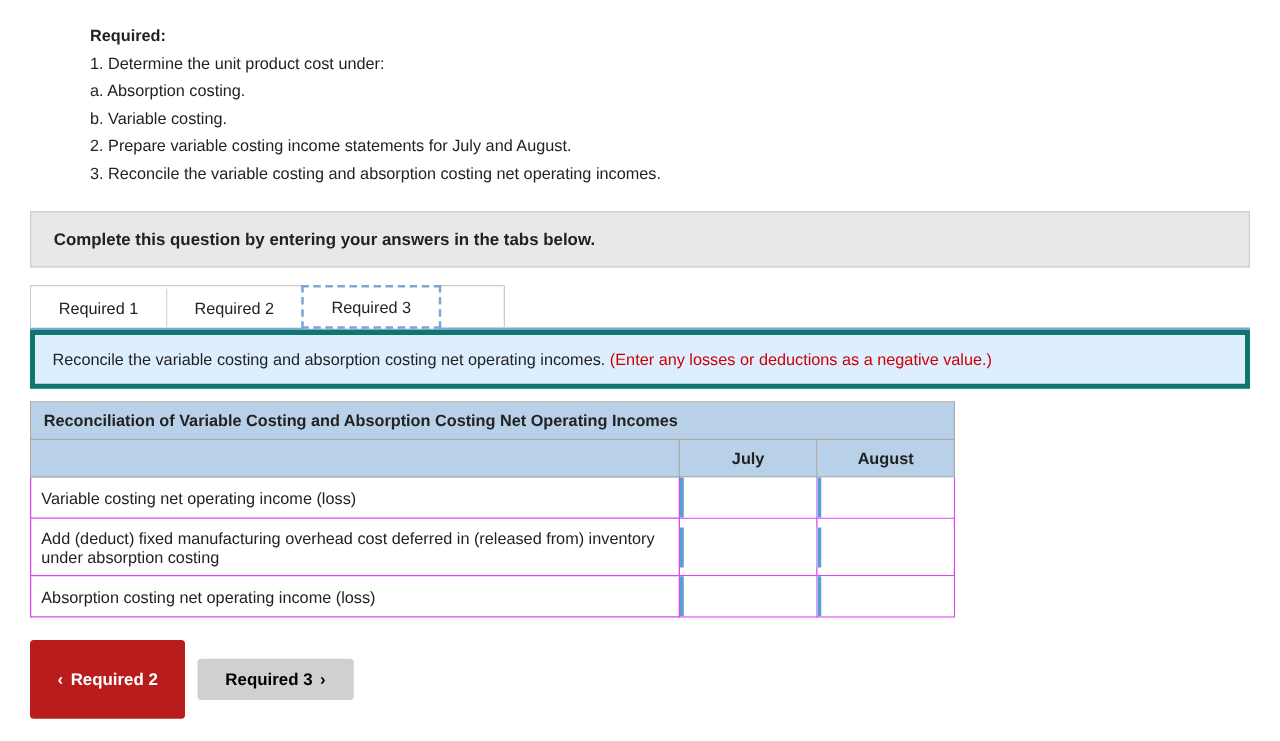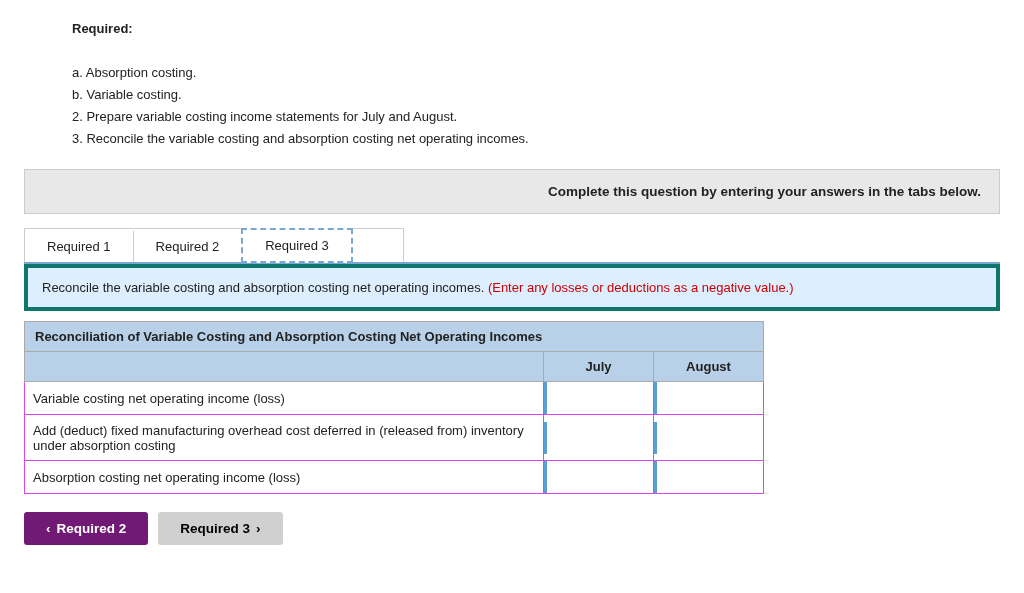--- a/index.html
+++ b/index.html
@@ -18,21 +18,20 @@
       margin-left: 48px;
     }
     .instructions .bold { font-weight: bold; }
     .complete-box {
       background: #e8e8e8;
       border: 1px solid #ccc;
       padding: 14px 18px;
       margin-bottom: 14px;
       font-weight: bold;
       font-size: 13.5px;
-      text-align: right;
     }
     .tabs-container {
       border: 1px solid #ccc;
       border-bottom: none;
       display: flex;
       width: 380px;
       margin-bottom: 0;
       align-items: flex-end;
     }
     .tab {
@@ -111,24 +110,24 @@
       font-weight: bold;
       font-size: 13px;
     }
     .btn-row {
       display: flex;
       gap: 10px;
       margin-top: 10px;
       align-items: center;
     }
     .btn-blue {
-      background: #701a75;
+      background: #b91c1c;
       color: #fff;
       border: none;
-      padding: 9px 22px;
+      padding: 24px 22px;
       font-size: 13.5px;
       font-weight: bold;
       cursor: pointer;
       border-radius: 3px;
     }
     .btn-gray {
       background: #d0d0d0;
       color: #000000;
       border: none;
       padding: 9px 22px;
@@ -139,21 +138,21 @@
     }
     .btn-blue .chevron { margin-right: 6px; }
     .btn-gray .chevron { margin-left: 6px; }
     .row-tall td { height: 46px; }
   </style>
 </head>
 <body>
 
 <div class="instructions">
   <span class="bold">Required:</span><br>
-  <br>
+  <span>1. Determine the unit product cost under:</span><br>
   <span>a. Absorption costing.</span><br>
   <span>b. Variable costing.</span><br>
   <span>2. Prepare variable costing income statements for July and August.</span><br>
   <span>3. Reconcile the variable costing and absorption costing net operating incomes.</span>
 </div>
 
 <div class="complete-box">
   <span>Complete this question by entering your answers in the tabs below.</span>
 </div>
 

